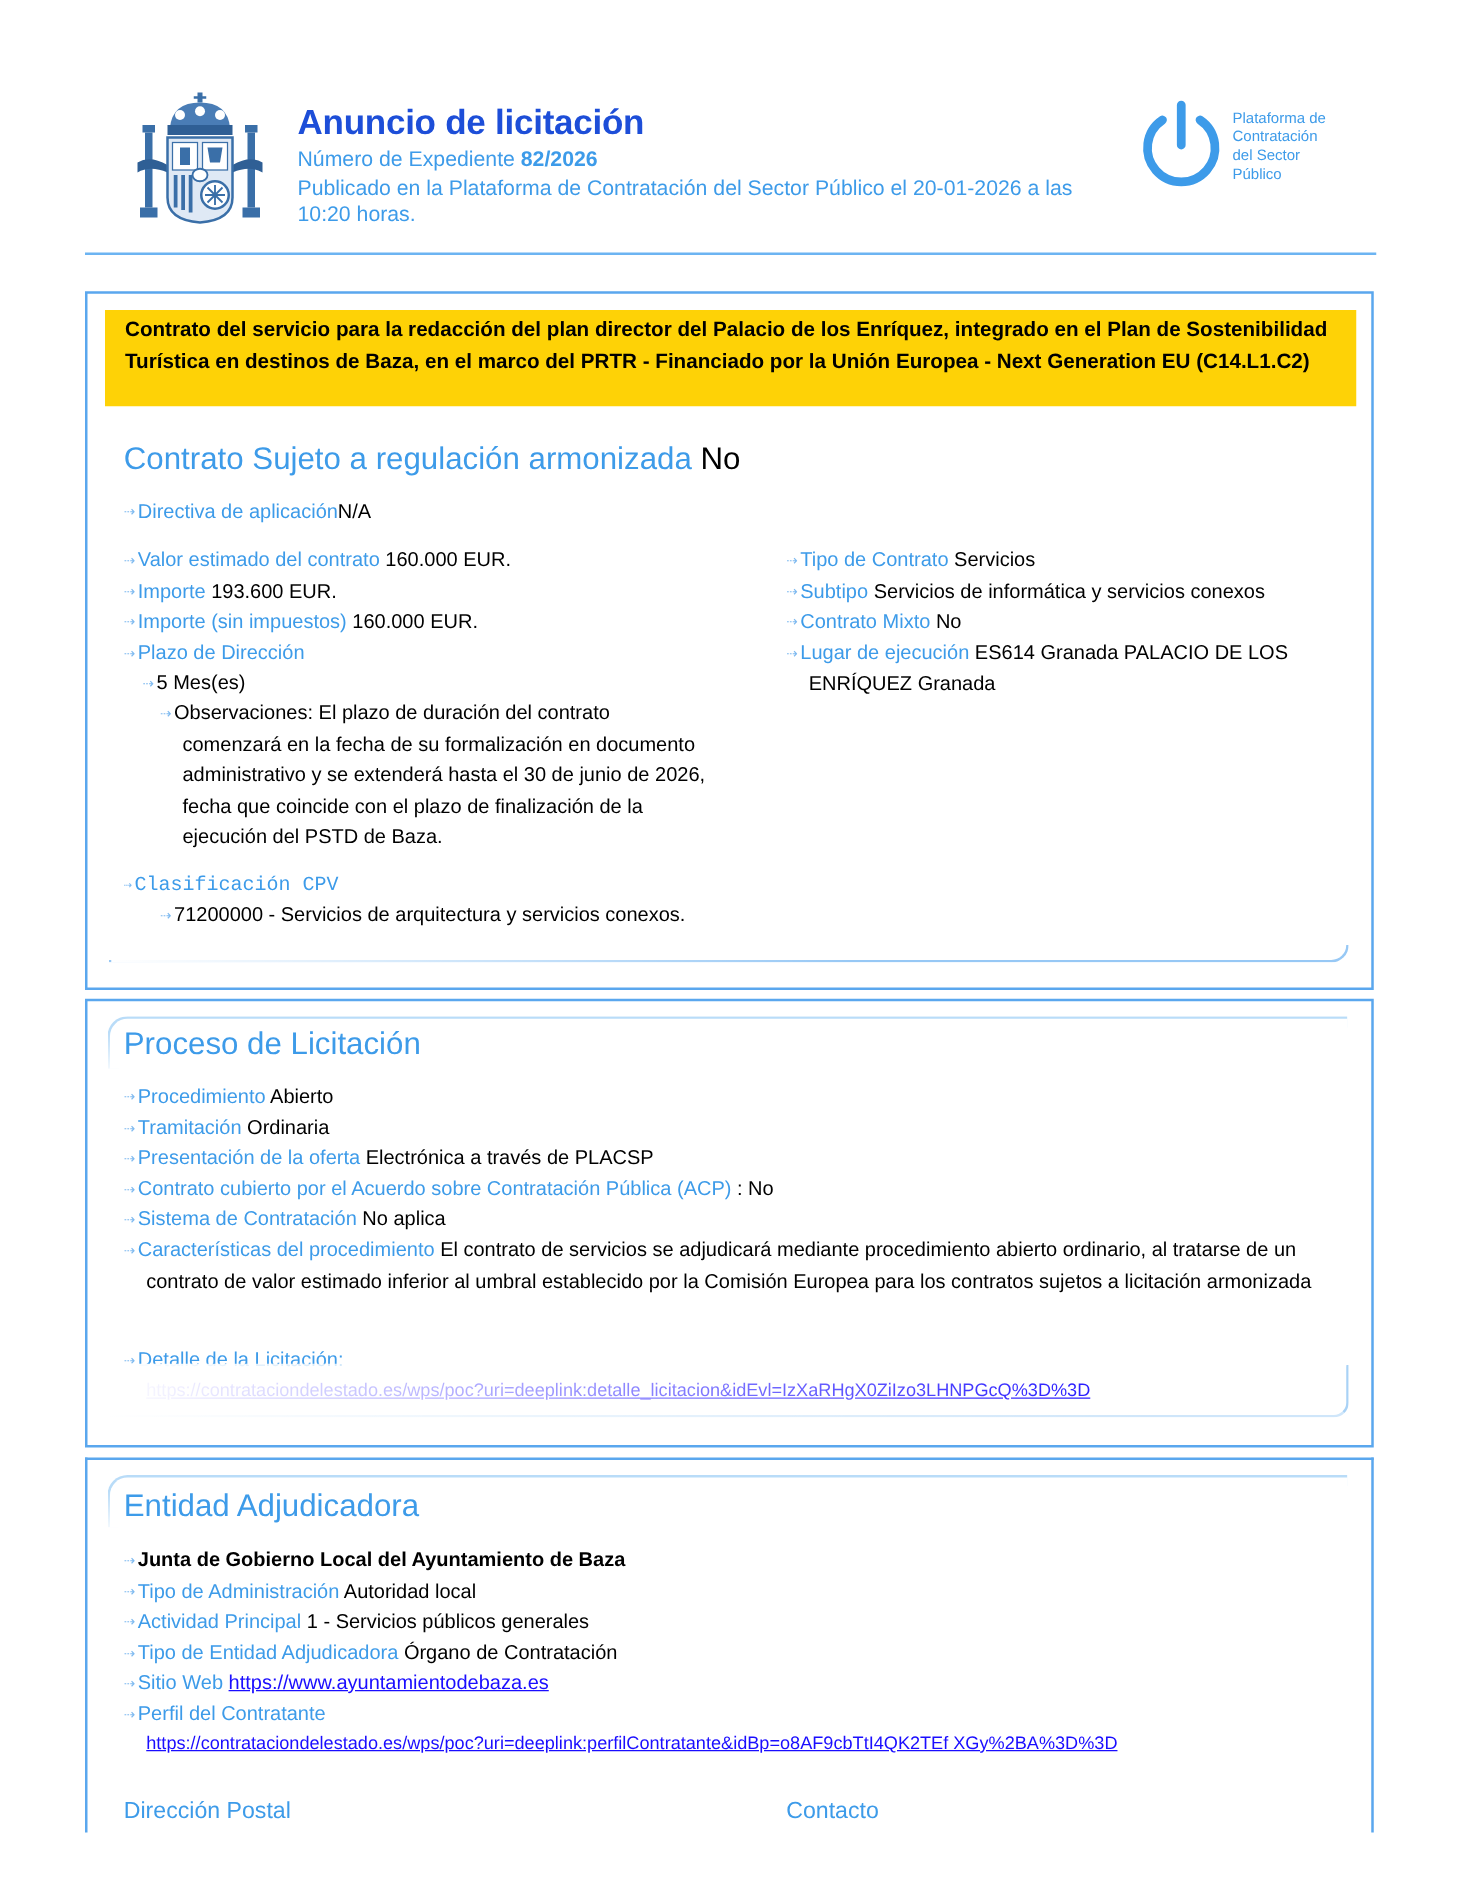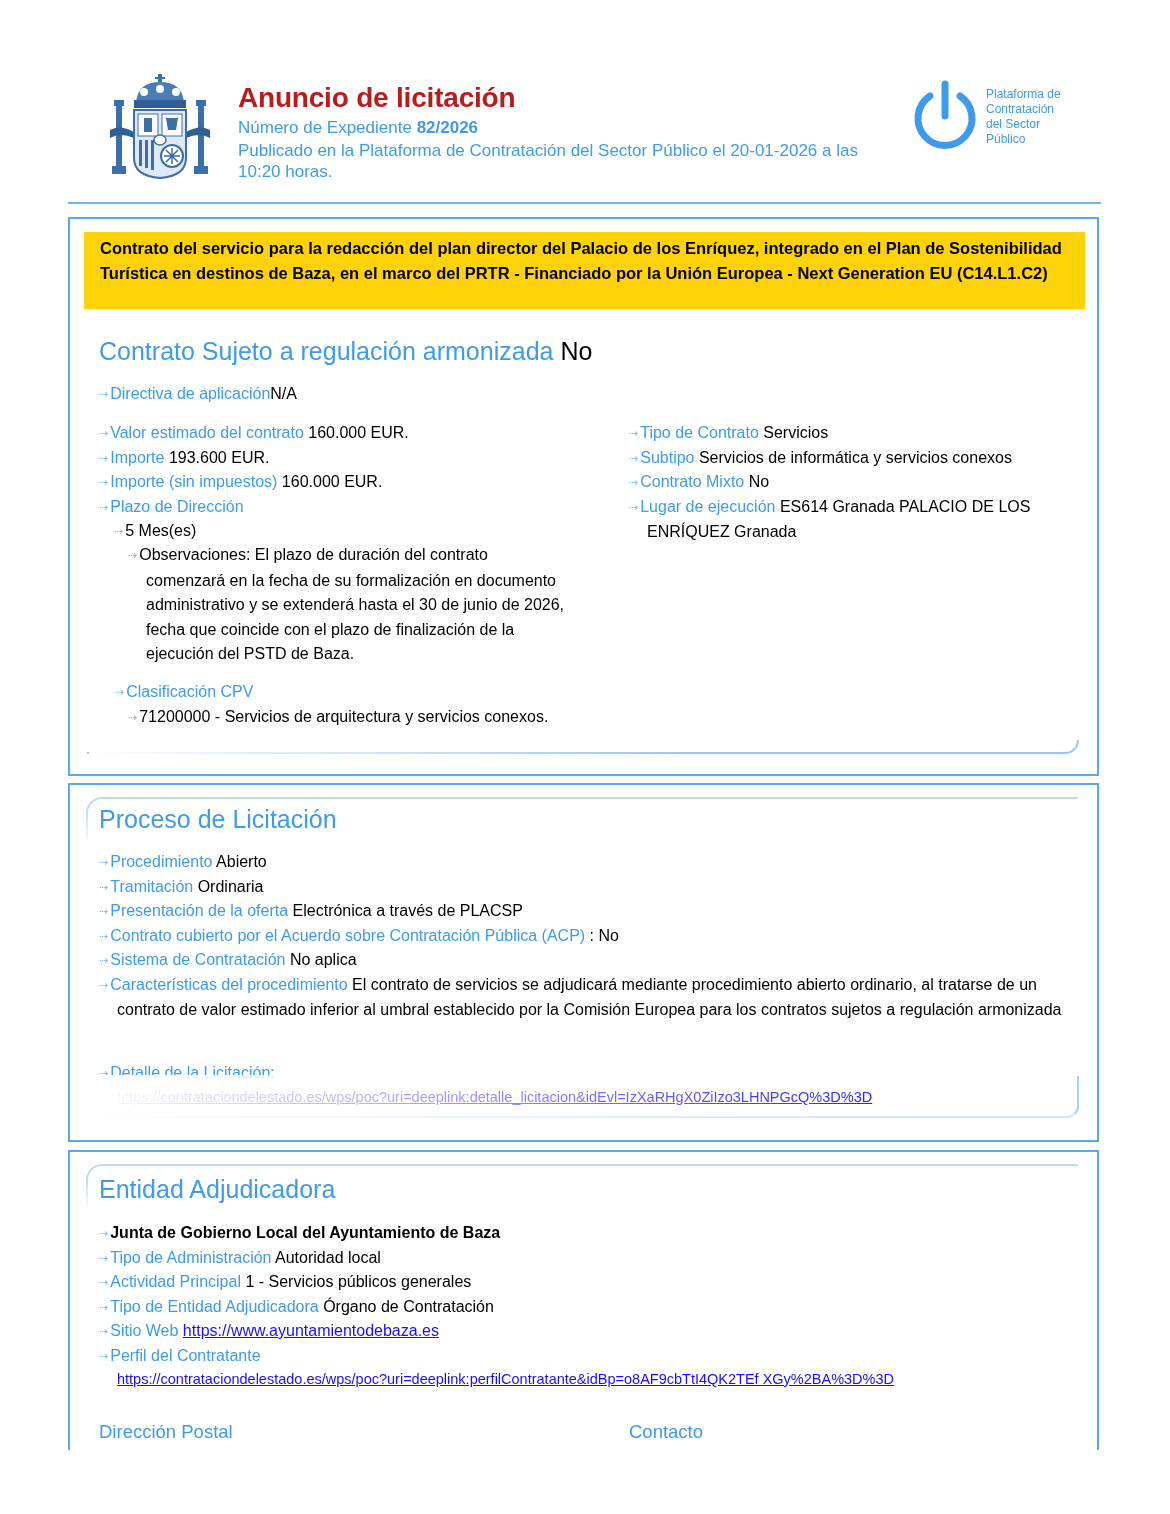--- a/index.html
+++ b/index.html
@@ -2,29 +2,29 @@
 <html><head>
 <meta charset="utf-8">
 <style>
   html, body { margin: 0; padding: 0; background: #ffffff; }
   body {
     width: 1170px; height: 1514px; position: relative; overflow: hidden;
     font-family: "Liberation Sans", sans-serif; color: #000;
   }
   .header { position: absolute; left: 0; top: 0; width: 1170px; height: 205px; }
   .coat { position: absolute; left: 108px; top: 72px; width: 104px; height: 110px; }
-  .h-title { position: absolute; left: 238px; top: 82px; font-size: 28px; font-weight: bold; color: #b91c1c; letter-spacing: -0.2px; }
+  .h-title { position: absolute; left: 238px; top: 82px; font-size: 28px; font-weight: bold; color: #1d4ed8; letter-spacing: -0.2px; }
   .h-exp { position: absolute; left: 238px; top: 118px; font-size: 17px; color: #3d9be9; }
   .h-exp b { font-weight: bold; }
   .h-pub { position: absolute; left: 238px; top: 140px; width: 665px; font-size: 17px; line-height: 21px; color: #3d9be9; }
   .plat-logo { position: absolute; left: 908px; top: 80px; width: 74px; height: 74px; }
   .plat-text { position: absolute; left: 986px; top: 87px; font-size: 12px; line-height: 15px; color: #3d9be9; width: 100px; }
   .header-rule { position: absolute; left: 68px; top: 202px; width: 1033px; height: 2px; background: #6cb4f2; }
 
-  .panel { position: absolute; left: 68px; width: 1031px; border: 2px solid #5aa7ee; background: #fff; box-sizing: border-box; }
+  .panel { position: absolute; left: 68px; width: 1031px; border: 2px solid #5aa7ee; background: #fff; box-sizing: border-box; margin-top: 16px; }
   .panel1 { top: 217px; height: 559px; }
   .panel2 { top: 783px; height: 359px; }
   .panel3 { top: 1150px; height: 300px; border-bottom: none; }
 
   .yellow { position: absolute; left: 14px; top: 13px; width: 1001px; height: 77px; background: #fed206; box-sizing: border-box; padding: 4px 16px; font-size: 16.5px; font-weight: bold; line-height: 24.5px; color: #000; }
 
   .sec-title { position: absolute; left: 29px; font-size: 25px; color: #3d9be9; }
   .sec-title .val { color: #000; }
 
   .row { position: absolute; font-size: 16px; line-height: 24.5px; color: #000; }
@@ -124,21 +124,21 @@
   <div class="row" style="left:29px; top:275.5px;">
     <span class="arr">⇢</span><span class="lbl">Plazo de Dirección</span>
   </div>
   <div class="row" style="left:44px; top:300px;">
     <span class="arr">⇢</span><span>5 Mes(es)</span>
   </div>
   <div class="row" style="left:58px; top:324px; width:420px; padding-left:18px; text-indent:-18px;">
     <span class="arr">⇢</span><span>Observaciones: El plazo de duración del contrato comenzará en la fecha de su formalización en documento administrativo y se extenderá hasta el 30 de junio de 2026, fecha que coincide con el plazo de finalización de la ejecución del PSTD de Baza.</span>
   </div>
 
-  <div class="row" style="left:45px; top:461px;">
+  <div class="row" style="left:29px; top:461px;font-family:Liberation Mono, monospace;">
     <span class="arr">⇢</span><span class="lbl">Clasificación CPV</span>
   </div>
   <div class="row" style="left:58px; top:486px;">
     <span class="arr">⇢</span><span>71200000 - Servicios de arquitectura y servicios conexos.</span>
   </div>
 
   <div class="row" style="left:559px; top:202px;">
     <span class="arr">⇢</span><span class="lbl">Tipo de Contrato</span> <span>Servicios</span>
   </div>
   <div class="row" style="left:559px; top:226.5px;">
@@ -169,21 +169,21 @@
   <div class="row" style="left:29px; top:114px;">
     <span class="arr">⇢</span><span class="lbl">Presentación de la oferta</span> <span>Electrónica a través de PLACSP</span>
   </div>
   <div class="row" style="left:29px; top:138.5px;">
     <span class="arr">⇢</span><span class="lbl">Contrato cubierto por el Acuerdo sobre Contratación Pública (ACP)</span> <span>: No</span>
   </div>
   <div class="row" style="left:29px; top:163px;">
     <span class="arr">⇢</span><span class="lbl">Sistema de Contratación</span> <span>No aplica</span>
   </div>
   <div class="row" style="left:29px; top:187.5px; width:965px; padding-left:18px; text-indent:-18px;">
-    <span class="arr">⇢</span><span class="lbl">Características del procedimiento</span> <span>El contrato de servicios se adjudicará mediante procedimiento abierto ordinario, al tratarse de un contrato de valor estimado inferior al umbral establecido por la Comisión Europea para los contratos sujetos a regulación armonizada</span>
+    <span class="arr">⇢</span><span class="lbl">Características del procedimiento</span> <span>El contrato de servicios se adjudicará mediante procedimiento abierto ordinario, al tratarse de un contrato de valor estimado inferior al umbral establecido por la Comisión Europea para los contratos sujetos a licitación armonizada</span>
   </div>
   <div class="row" style="left:29px; top:276px;">
     <span class="arr">⇢</span><span class="lbl">Detalle de la Licitación:</span>
   </div>
   <div class="row" style="left:47px; top:300px;">
     <a class="link" href="#">https://contrataciondelestado.es/wps/poc?uri=deeplink:detalle_licitacion&amp;idEvl=IzXaRHgX0ZiIzo3LHNPGcQ%3D%3D</a>
   </div>
 
   <div class="corner-br2"></div>
   <div class="corner-br2-fade"></div>

